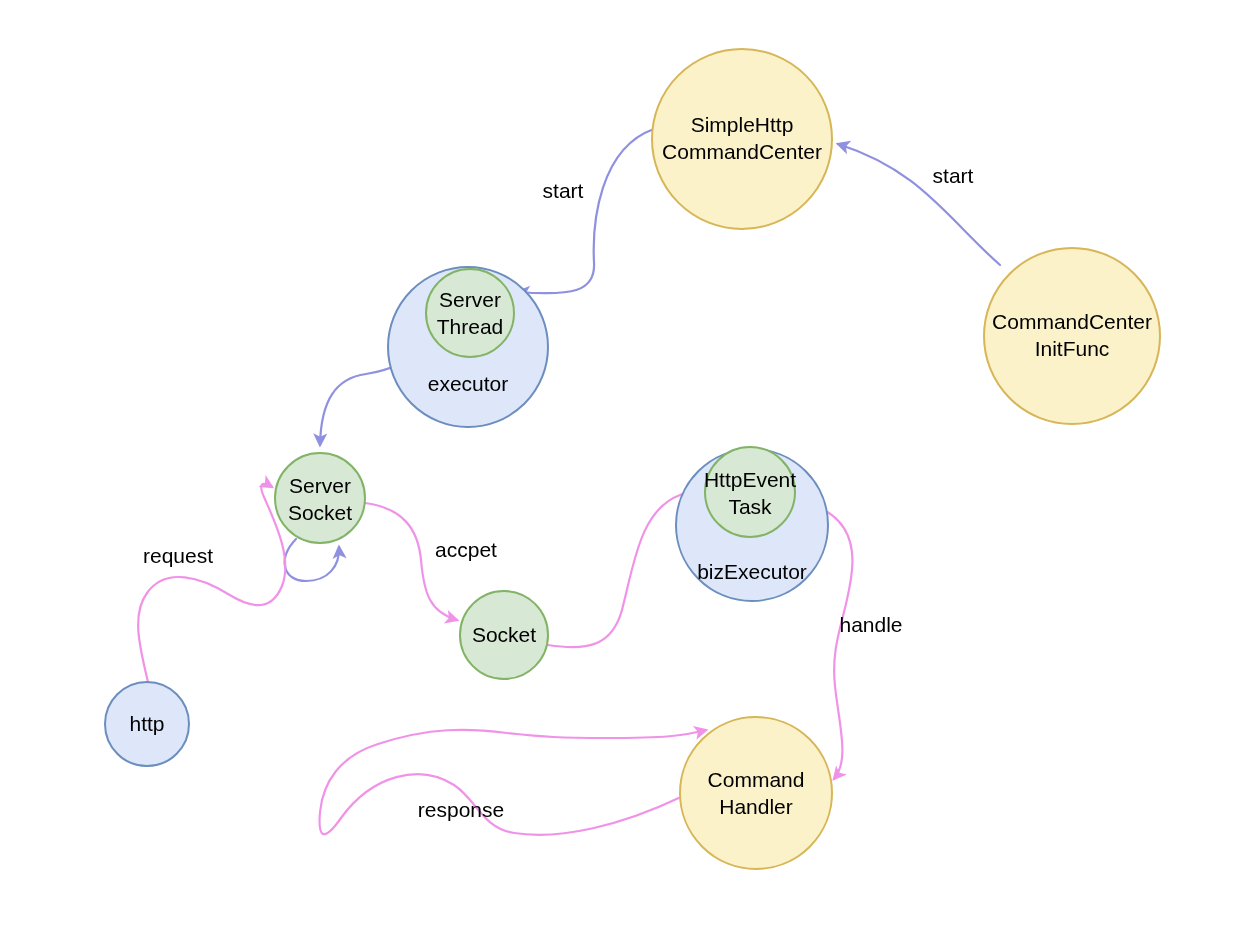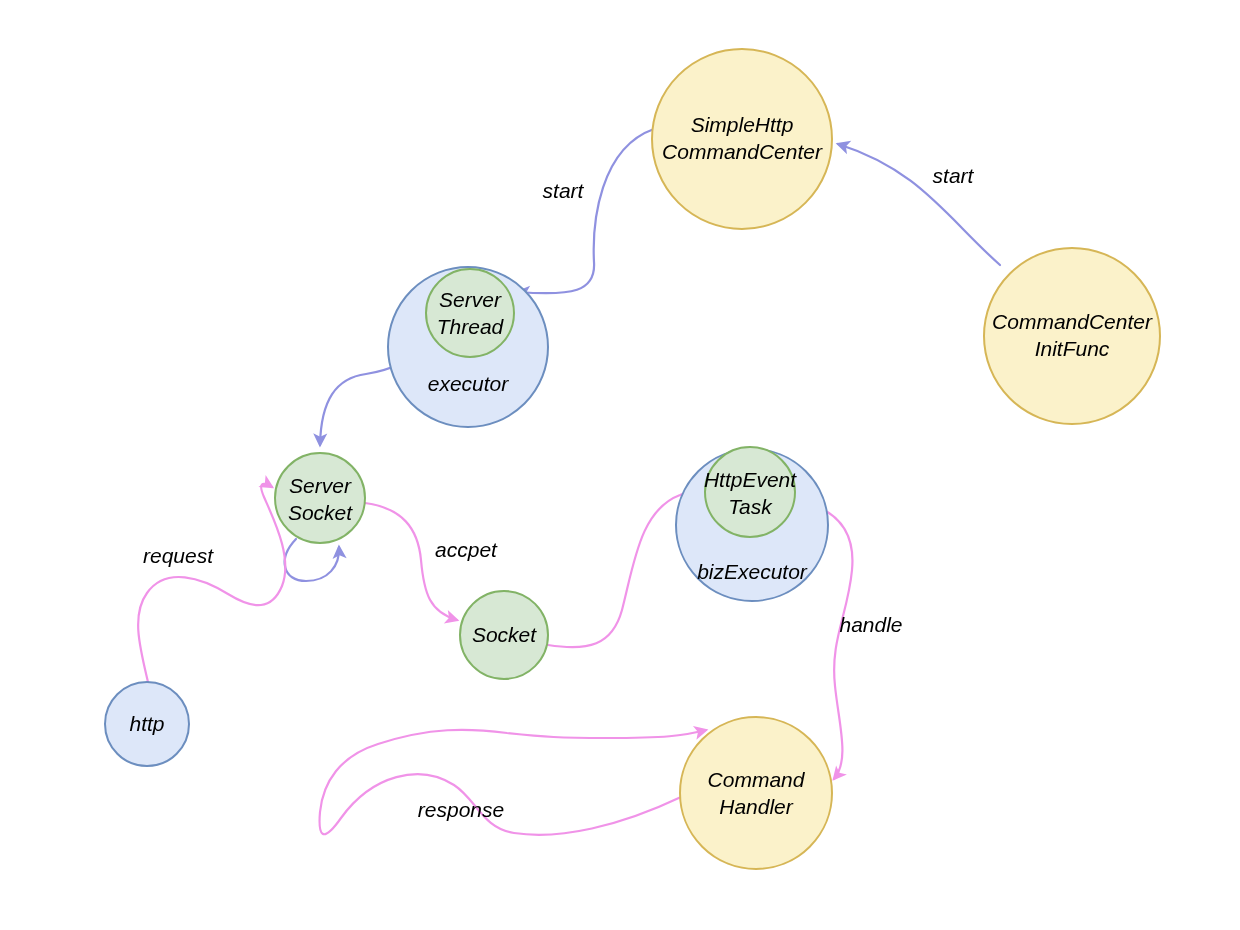--- a/index.html
+++ b/index.html
@@ -11,21 +11,20 @@
     width: 1240px;
     height: 930px;
     font-family: "Liberation Sans", sans-serif;
     overflow: hidden;
   }
   #diagram-root {
     position: relative;
     width: 1240px;
     height: 930px;
     background: #ffffff;
-    font-style: italic;
   }
   svg#diagram-canvas {
     position: absolute;
     top: 0;
     left: 0;
     width: 1240px;
     height: 930px;
     display: block;
   }
   .node-label {

